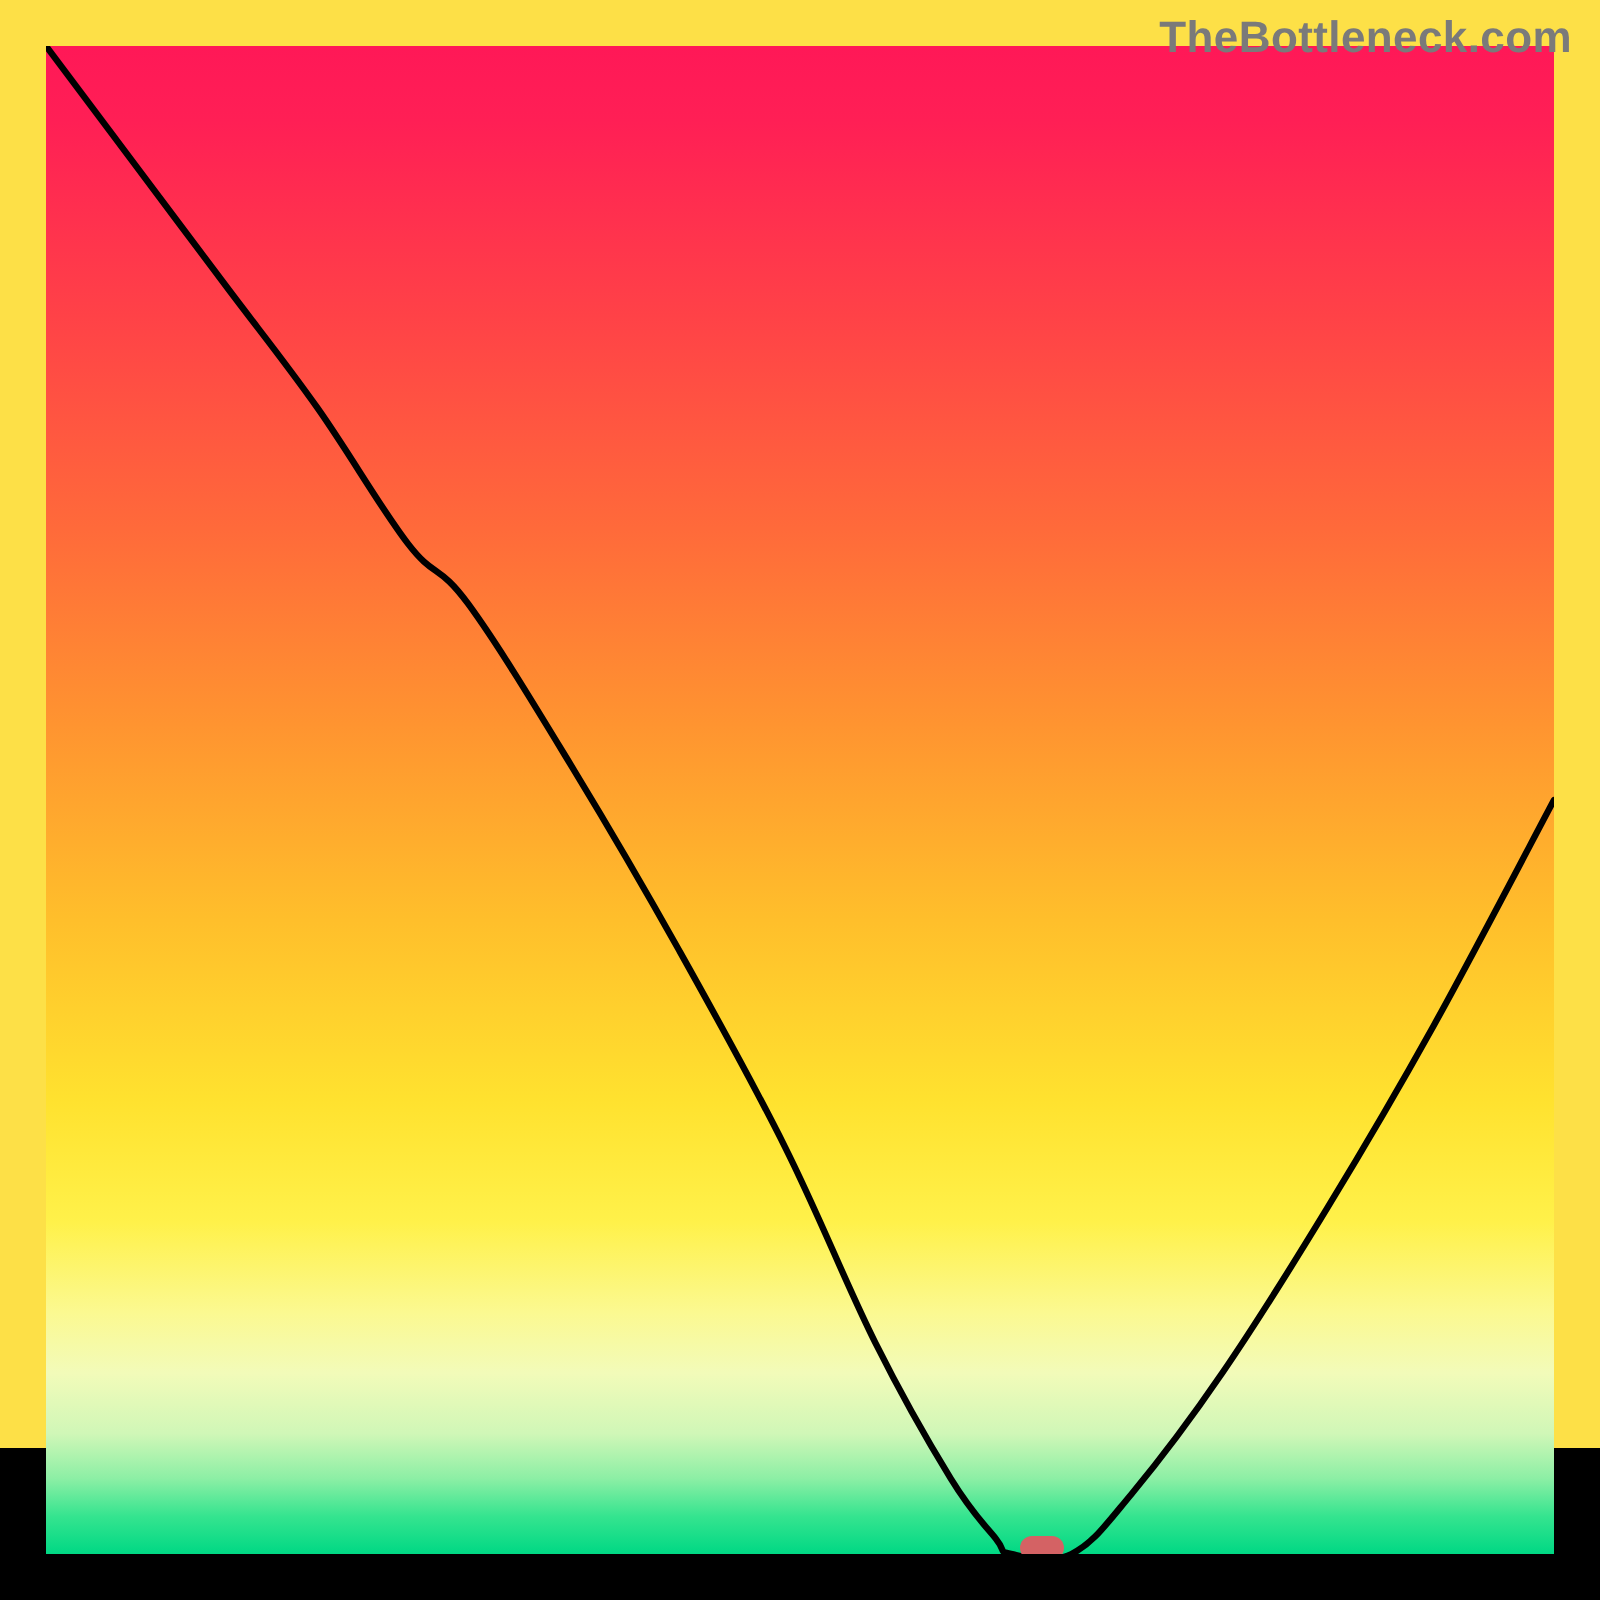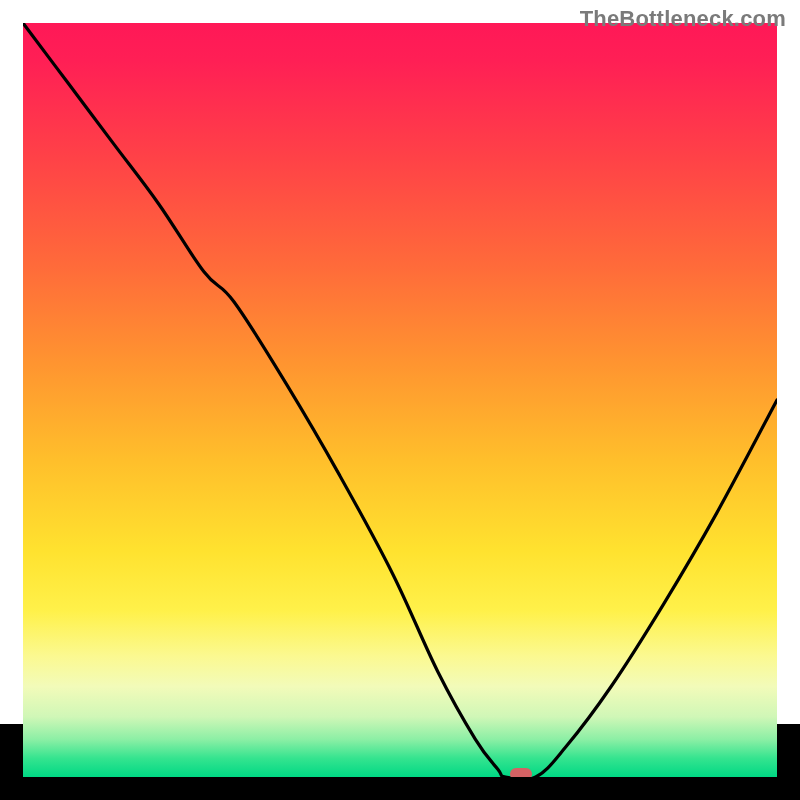--- a/index.html
+++ b/index.html
@@ -8,21 +8,21 @@
     width: 800px;
     height: 800px;
     overflow: hidden;
     background: #000;
     font-family: Arial, Helvetica, sans-serif;
   }
   .frame {
     position: relative;
     width: 800px;
     height: 724px;
-    background: #ffffff;
+    background: #fde047;
   }
   .attribution {
     position: absolute;
     top: 6px;
     right: 14px;
     color: #7a7a7a;
     font-size: 22px;
     font-weight: 600;
     letter-spacing: 0.2px;
     z-index: 50;

